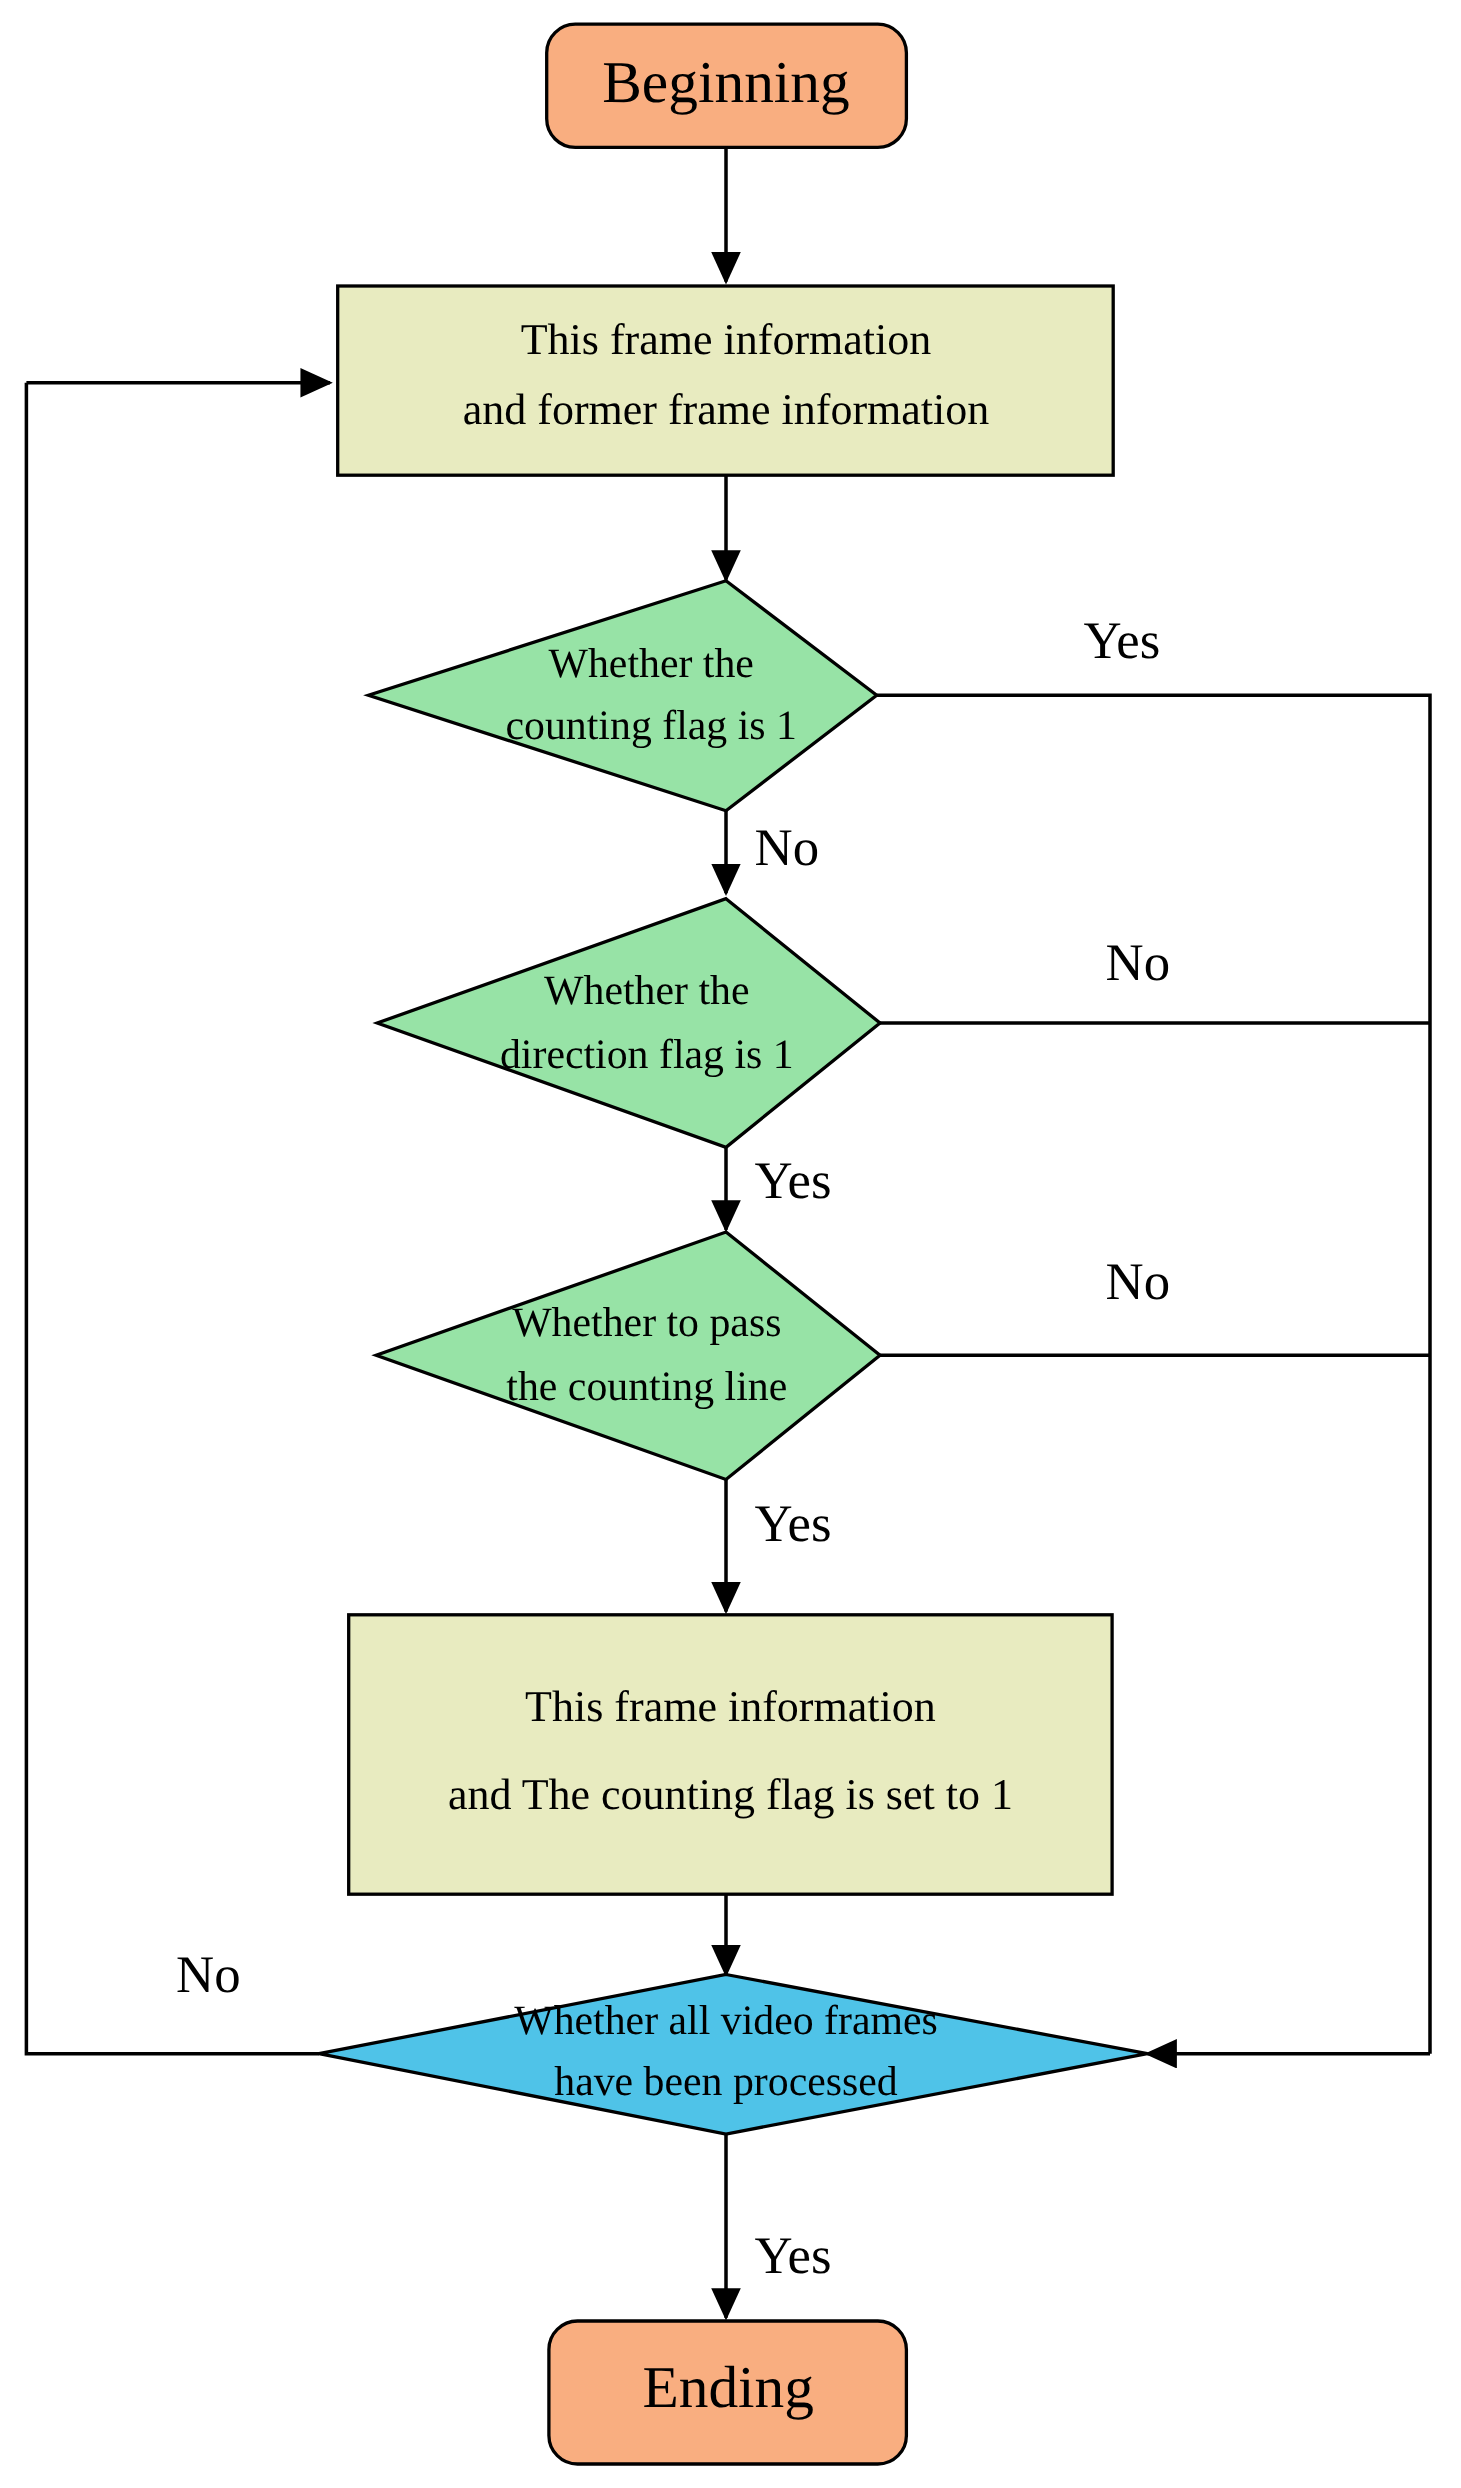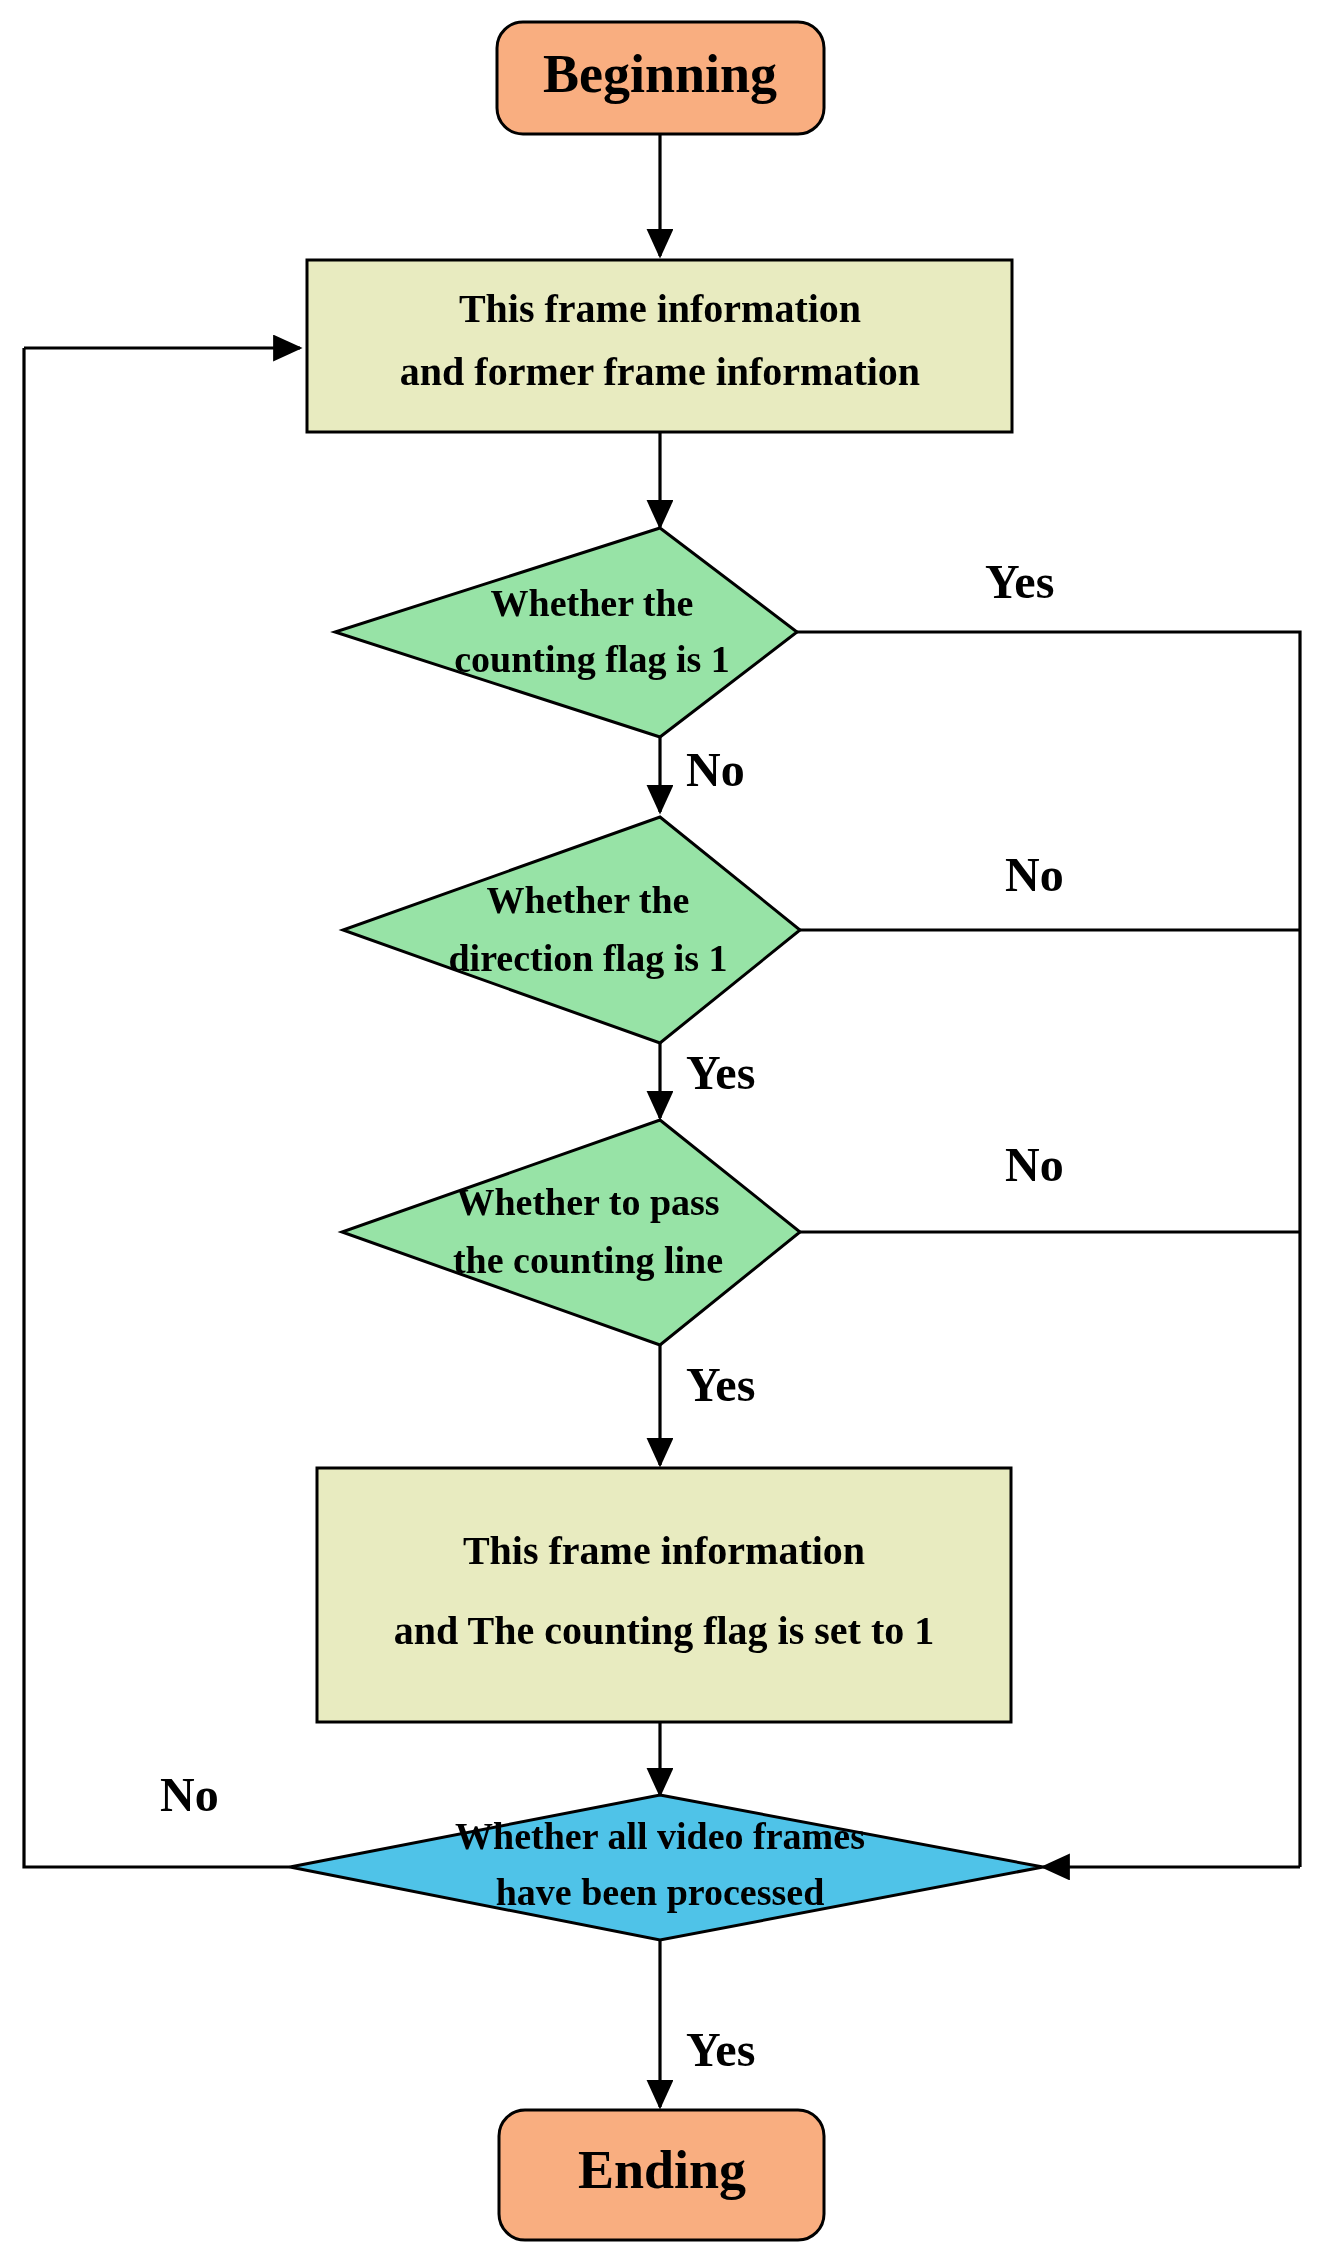--- a/index.html
+++ b/index.html
@@ -10,21 +10,20 @@
   body {
     width: 1328px;
     height: 2262px;
     font-family: "Liberation Serif", "DejaVu Serif", serif;
     overflow: hidden;
   }
   #flow-root {
     position: relative;
     width: 1212px;
     height: 2262px;
-    font-weight: bold;
   }
   svg#flow-svg {
     display: block;
     width: 1328px;
     height: 2262px;
   }
   .node-shape {
     stroke: #000000;
     stroke-width: 3;
   }

